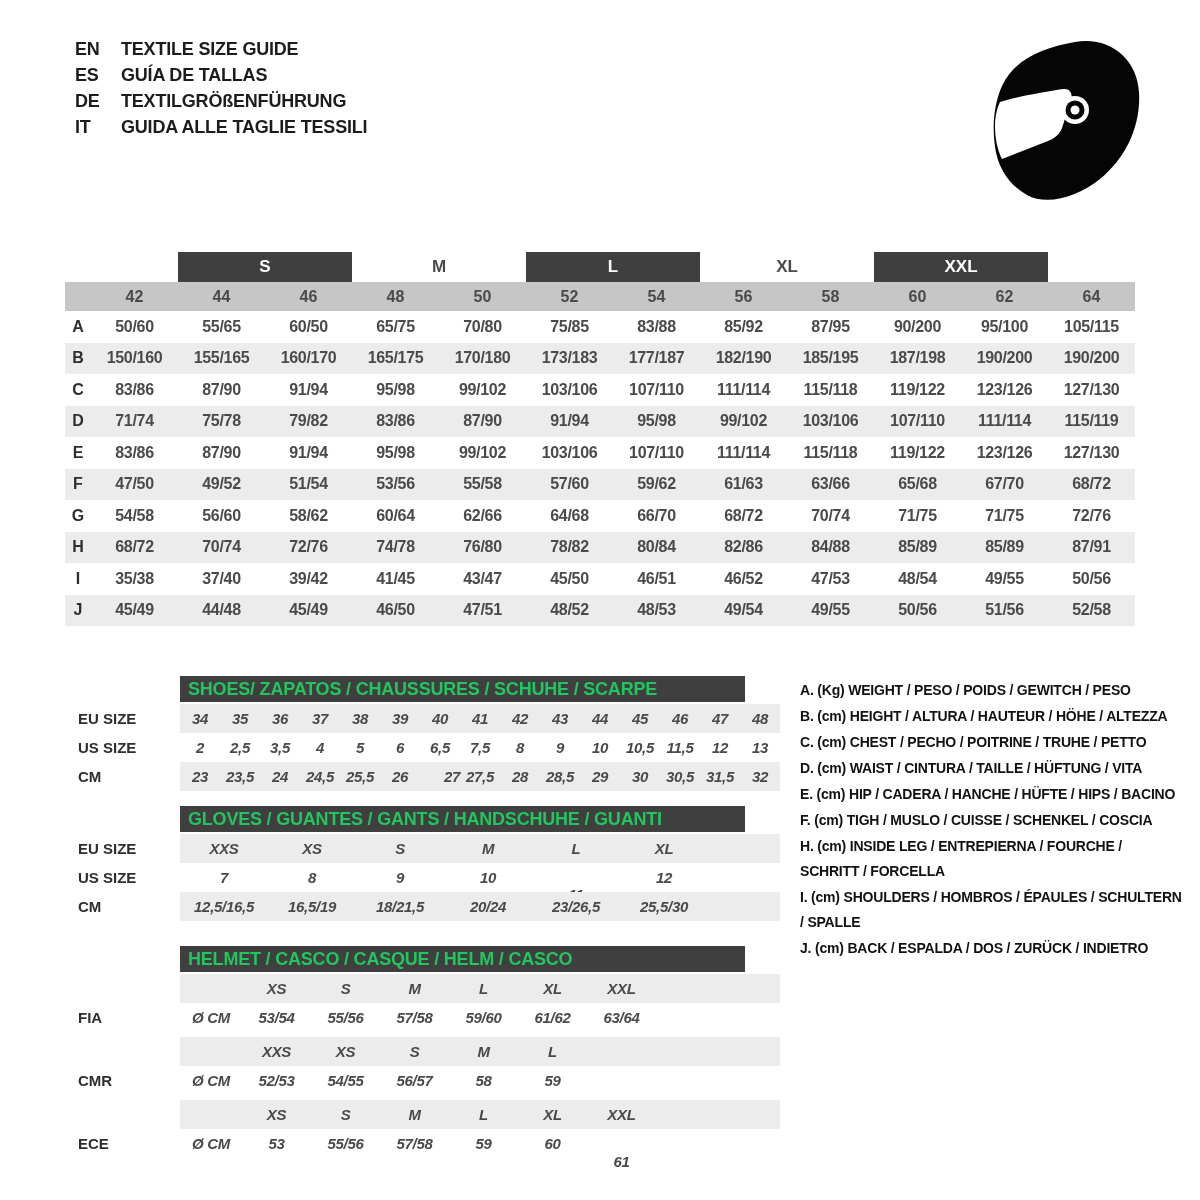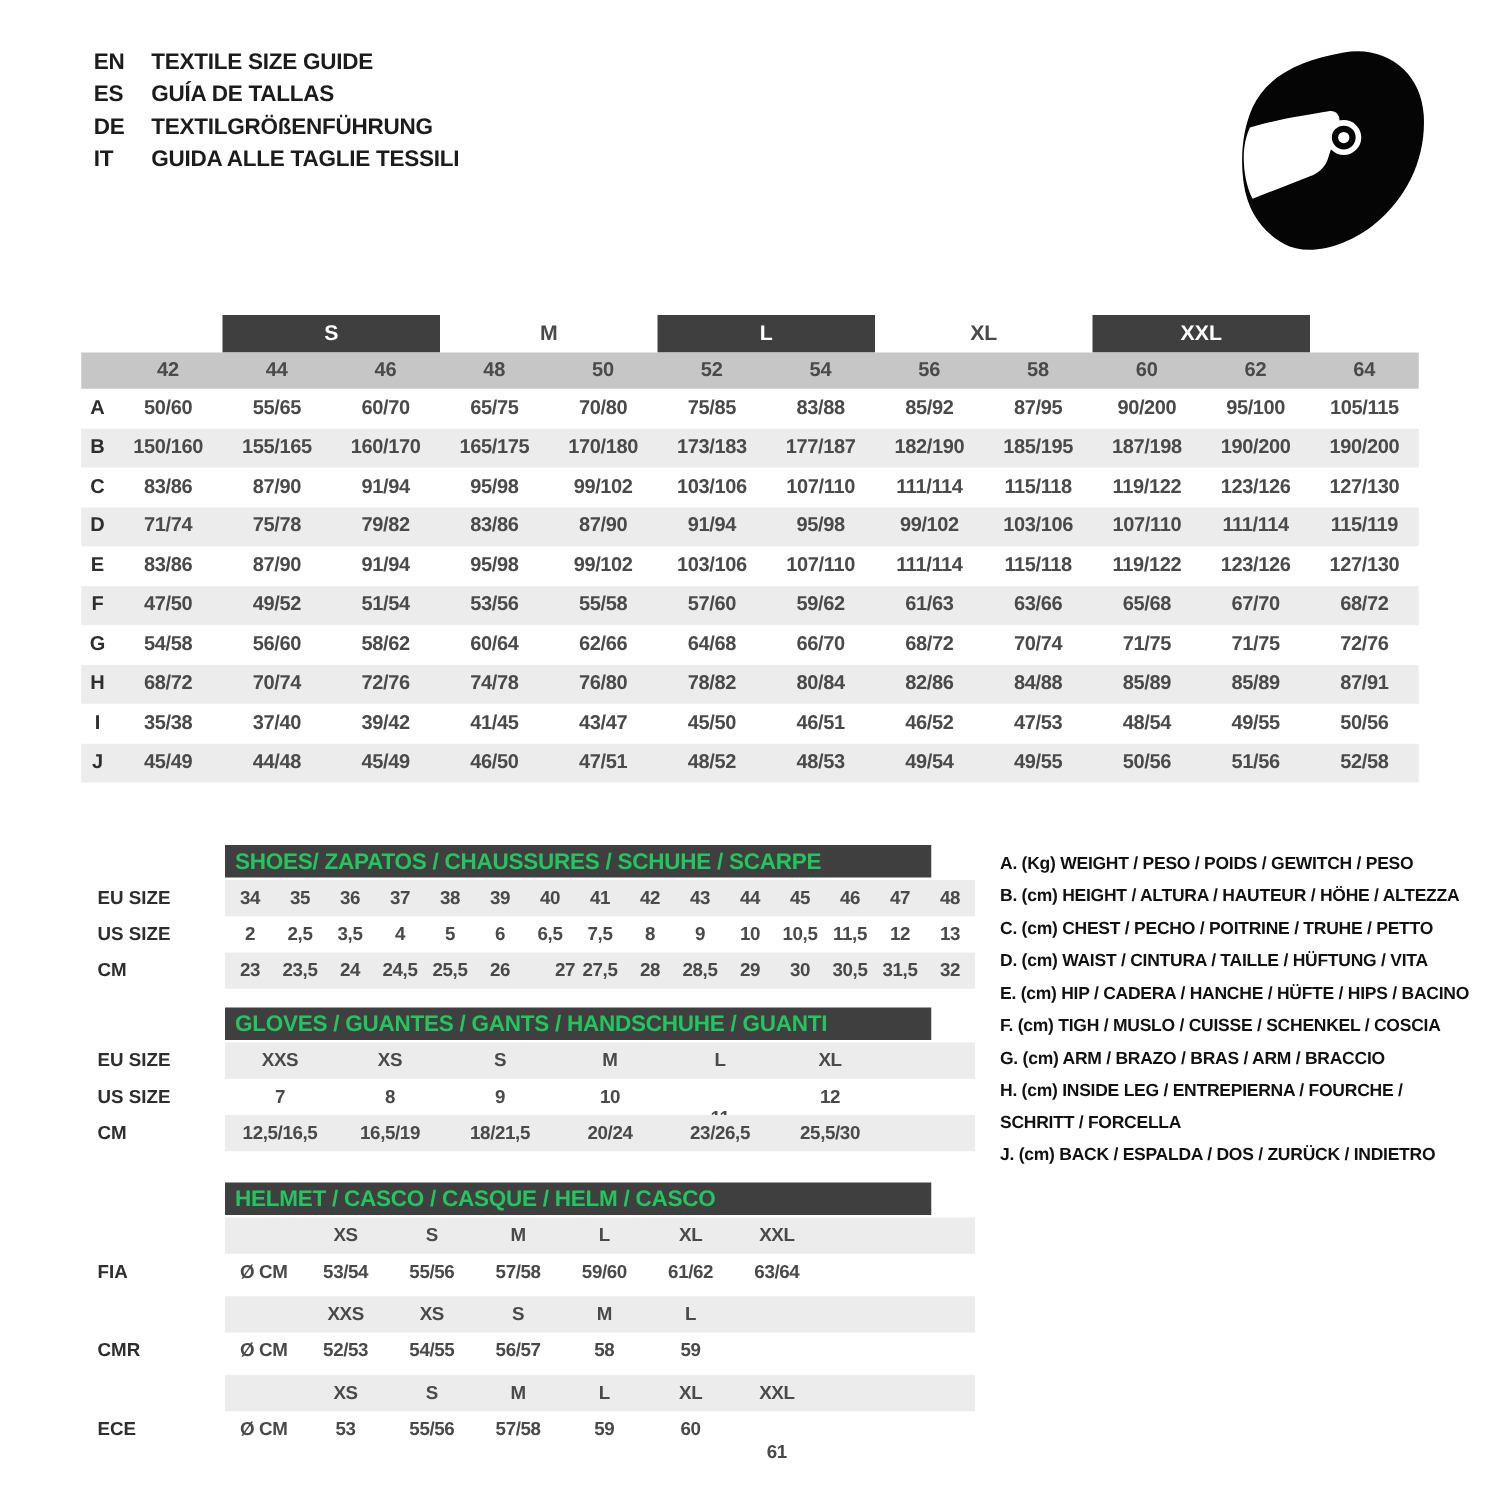--- a/index.html
+++ b/index.html
@@ -35,21 +35,21 @@
   .mrow-label { width:26px; text-align:center; font-size:16px; color:#2e2e2e; }
   .mcell { width:87px; text-align:center; font-size:16px; color:#4a4a4a; letter-spacing:-0.3px; }
 
   
   #shoes  { position:absolute; left:65px; top:676px;  width:790px; height:122px; }
   #gloves { position:absolute; left:65px; top:806px;  width:790px; height:122px; }
   #helmet { position:absolute; left:65px; top:946px;  width:790px; height:220px; }
   .bar { position:absolute; top:0; left:115px; width:565px; height:26px; background:#3f3f3f;
          color:#22c55e; font-size:18px; display:flex; align-items:center; padding-left:8px;
          letter-spacing:-0.2px; }
-  .brow { position:absolute; display:flex; align-items:center; height:29px; }
+  .brow { position:absolute; display:flex; align-items:center; height:29px;font-style:italic; }
   .brow.gray { background:#ececec; }
   .blabel { position:absolute; left:13px; height:29px; display:flex; align-items:center;
             font-size:15px; color:#2e2e2e; }
   .bcell { text-align:center; font-size:15px; color:#4a4a4a; letter-spacing:-0.3px; }
 
   
   #legend { position:absolute; left:800px; top:678px; width:382px; }
   .legend-item { font-size:14px; line-height:25px; letter-spacing:-0.2px; color:#111111; margin-bottom:1px; }
 </style>
 </head>
@@ -102,21 +102,21 @@
       <div class="band-cell" style="left: 722px;">58</div>
       <div class="band-cell" style="left: 809px;">60</div>
       <div class="band-cell" style="left: 896px;">62</div>
       <div class="band-cell" style="left: 983px;">64</div>
     </div>
   <div id="mrows">
       <div class="mrow" style="top: 59px;">
         <div class="mrow-label">A</div>
         <div class="mcell">50/60</div>
         <div class="mcell">55/65</div>
-        <div class="mcell">60/70</div>
+        <div class="mcell">60/50</div>
         <div class="mcell">65/75</div>
         <div class="mcell">70/80</div>
         <div class="mcell">75/85</div>
         <div class="mcell">83/88</div>
         <div class="mcell">85/92</div>
         <div class="mcell">87/95</div>
         <div class="mcell">90/200</div>
         <div class="mcell">95/100</div>
         <div class="mcell">105/115</div>
       </div>
@@ -406,16 +406,16 @@
     <div class="blabel" style="top: 183px;">ECE</div>
   </div>
 
 <div id="legend">
   <div class="legend-item">A. (Kg) WEIGHT / PESO / POIDS / GEWITCH / PESO</div>
   <div class="legend-item">B. (cm) HEIGHT / ALTURA / HAUTEUR / HÖHE / ALTEZZA</div>
   <div class="legend-item">C. (cm) CHEST / PECHO / POITRINE / TRUHE / PETTO</div>
   <div class="legend-item">D. (cm) WAIST / CINTURA / TAILLE / HÜFTUNG / VITA</div>
   <div class="legend-item">E. (cm) HIP / CADERA / HANCHE / HÜFTE / HIPS / BACINO</div>
   <div class="legend-item">F. (cm) TIGH / MUSLO / CUISSE / SCHENKEL / COSCIA</div>
-  <div class="legend-item">G. (cm) ARM / BRAZO / BRAS / ARM / BRACCIO</div>
   <div class="legend-item">H. (cm) INSIDE LEG / ENTREPIERNA / FOURCHE / SCHRITT / FORCELLA</div>
+  <div class="legend-item">I. (cm) SHOULDERS / HOMBROS / ÉPAULES / SCHULTERN / SPALLE</div>
   <div class="legend-item">J. (cm) BACK / ESPALDA / DOS / ZURÜCK / INDIETRO</div>
 </div>
 
 </body></html>

